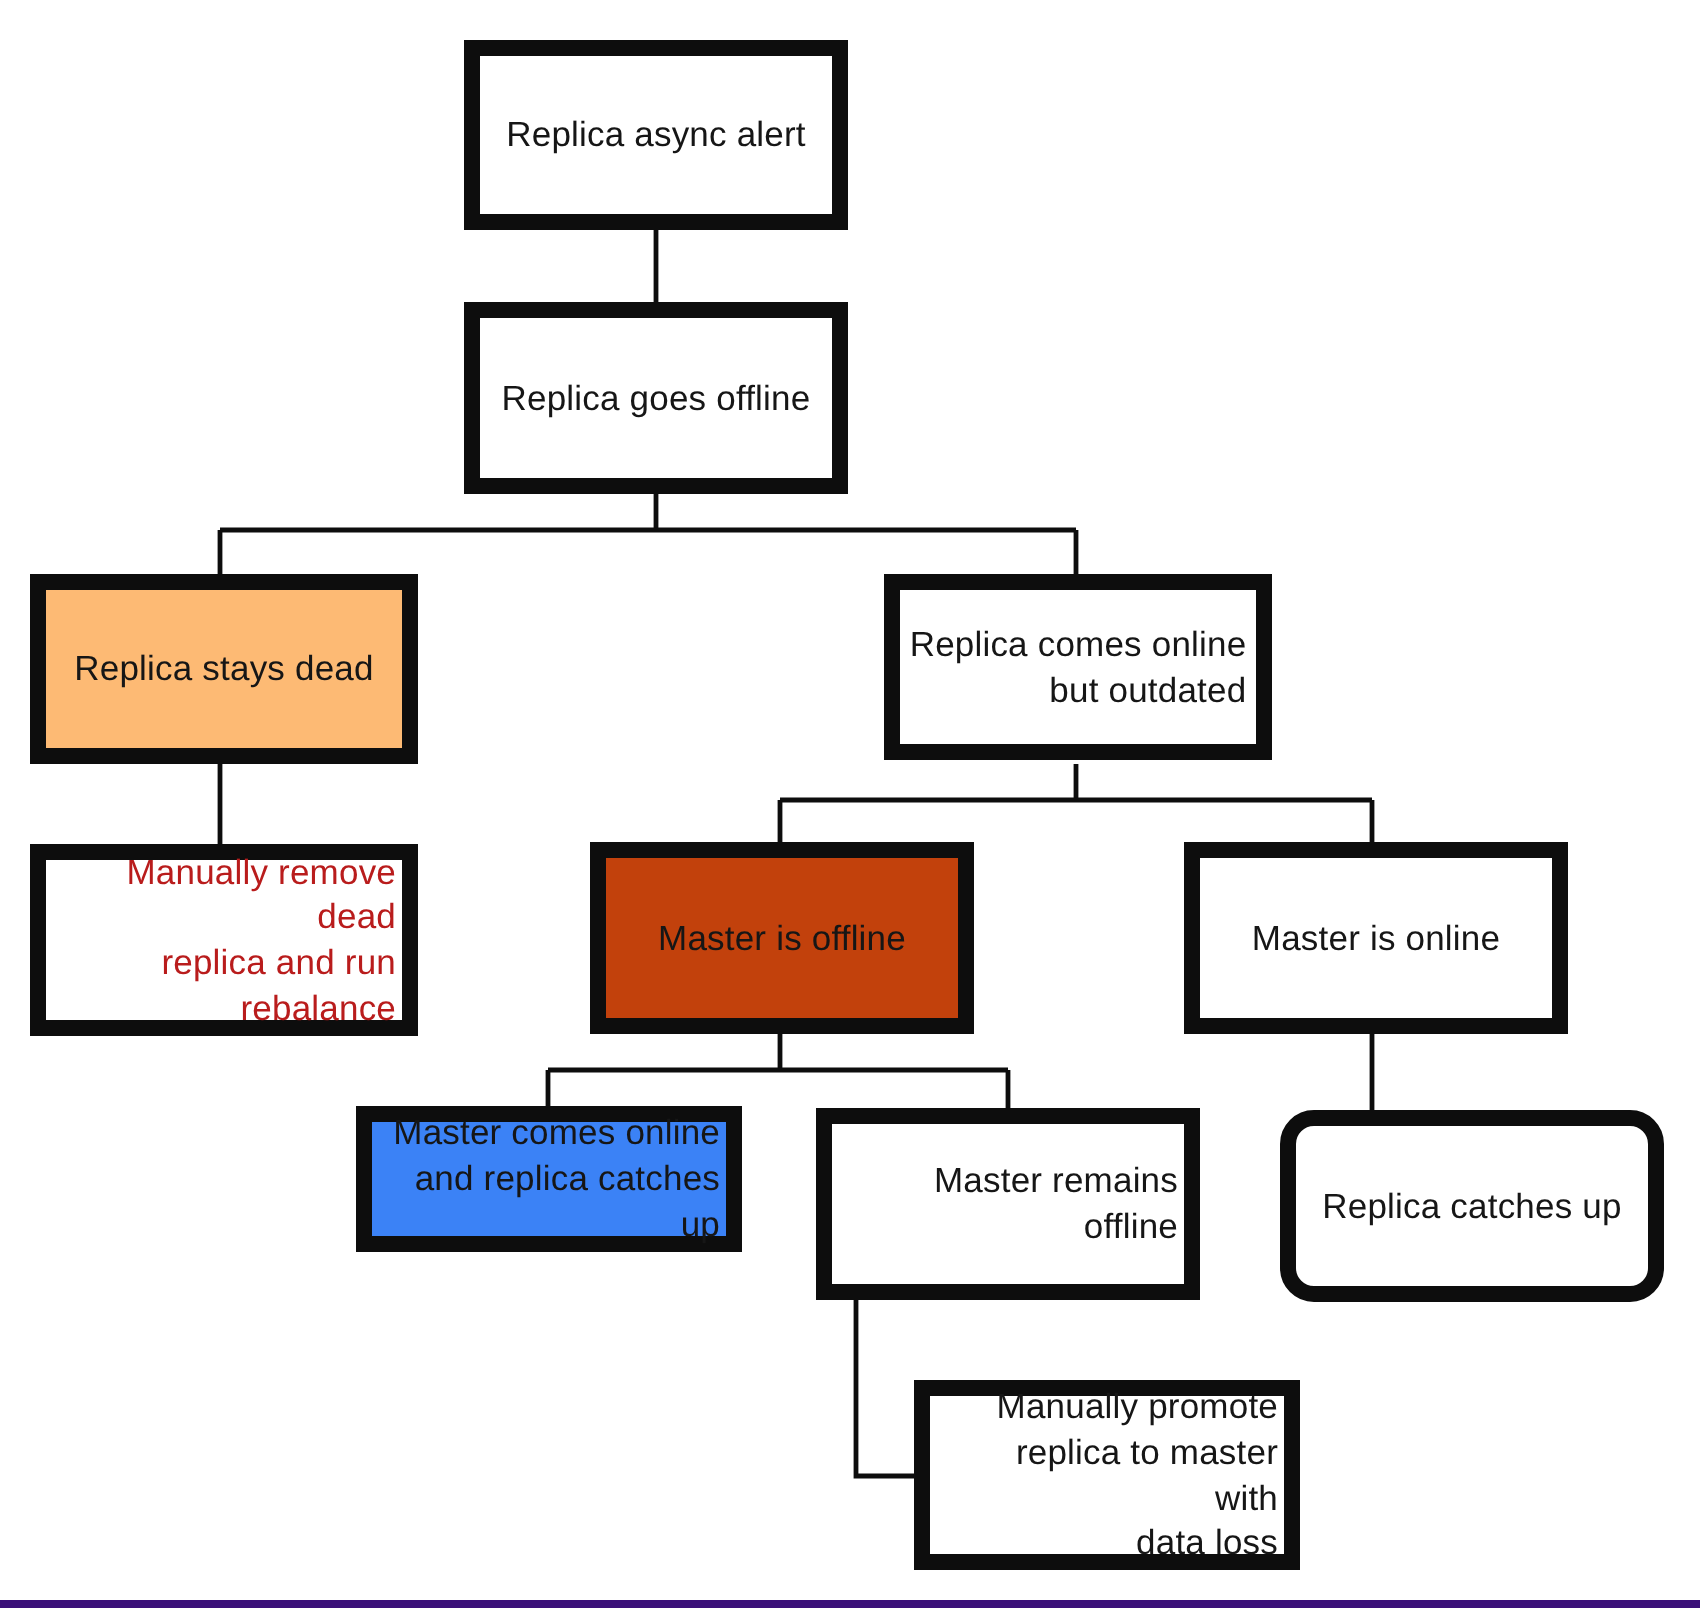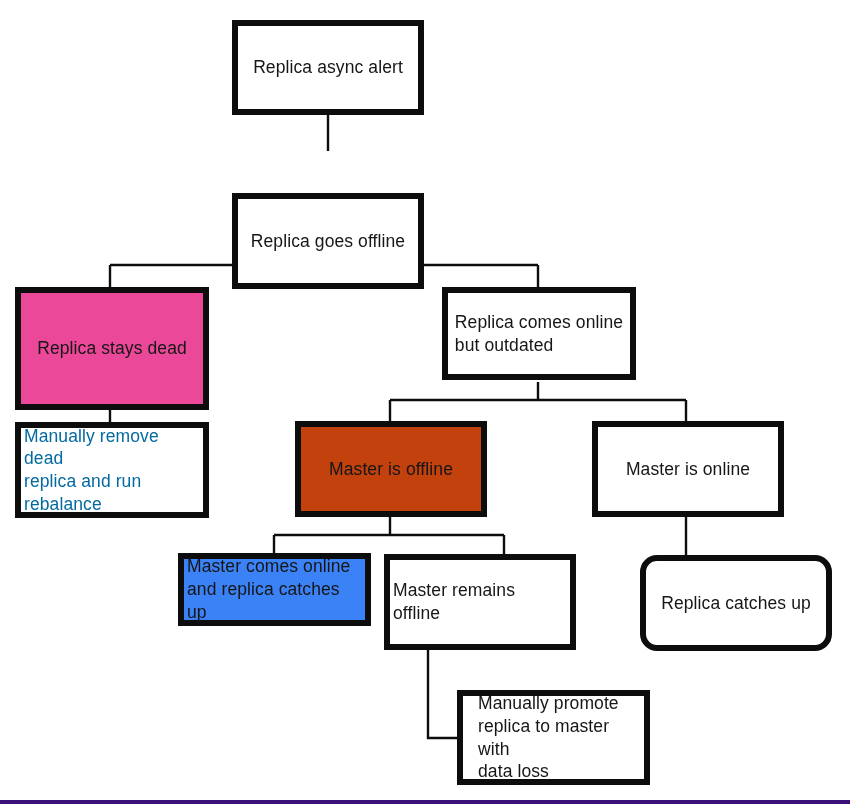--- a/index.html
+++ b/index.html
@@ -22,25 +22,25 @@
     left: 0;
     top: 0;
     width: 850px;
     height: 809px;
     pointer-events: none;
   }
   .node {
     position: absolute;
     box-sizing: border-box;
     background: #ffffff;
-    border: 6px solid #15803d;
+    border: 8px solid #15803d;
     display: flex;
     align-items: center;
     justify-content: center;
-    text-align: left;
+    text-align: right;
     z-index: 5;
   }
   .node .label {
     display: block;
     font-size: 17.5px;
     line-height: 1.30;
     color: #161616;
     letter-spacing: 0.1px;
     padding: 0 3px;
     white-space: pre-line;
@@ -74,46 +74,46 @@
       <path d="M 274 535 L 274 553" fill="none" stroke="#0d0d0d" stroke-width="2.4" stroke-linecap="butt" stroke-linejoin="miter"></path>
       <path d="M 504 535 L 504 554" fill="none" stroke="#0d0d0d" stroke-width="2.4" stroke-linecap="butt" stroke-linejoin="miter"></path>
       <path d="M 686 517 L 686 555" fill="none" stroke="#0d0d0d" stroke-width="2.4" stroke-linecap="butt" stroke-linejoin="miter"></path>
       <path d="M 428 650 L 428 738 L 457 738" fill="none" stroke="#0d0d0d" stroke-width="2.4" stroke-linecap="butt" stroke-linejoin="miter"></path>
     </svg>
 
   <div id="nodes-layer">
       <div class="node" style="left: 232px; top: 20px; width: 192px; height: 95px; border-color: rgb(13, 13, 13); background: rgb(255, 255, 255);">
         <span class="label" style="color: rgb(22, 22, 22);">Replica async alert</span>
       </div>
-      <div class="node" style="left: 232px; top: 151px; width: 192px; height: 96px; border-color: rgb(13, 13, 13); background: rgb(255, 255, 255); margin-top: 42px;">
+      <div class="node" style="left: 232px; top: 151px; width: 192px; height: 96px; border-color: rgb(13, 13, 13); background: rgb(255, 255, 255);">
         <span class="label" style="color: rgb(22, 22, 22);">Replica goes offline</span>
       </div>
-      <div class="node" style="left: 15px; top: 287px; width: 194px; height: 123px; border-color: rgb(13, 13, 13); background: #ec4899;">
+      <div class="node" style="left: 15px; top: 287px; width: 194px; height: 95px; border-color: rgb(13, 13, 13); background: #fdba74;">
         <span class="label" style="color: rgb(22, 22, 22);">Replica stays dead</span>
       </div>
       <div class="node" style="left: 442px; top: 287px; width: 194px; height: 93px; border-color: rgb(13, 13, 13); background: rgb(255, 255, 255);">
         <span class="label" style="color: rgb(22, 22, 22);">Replica comes online
 but outdated</span>
       </div>
       <div class="node" style="left: 15px; top: 422px; width: 194px; height: 96px; border-color: rgb(13, 13, 13); background: rgb(255, 255, 255);">
-        <span class="label" style="color: #0369a1;">Manually remove dead
+        <span class="label" style="color: #b91c1c;">Manually remove dead
 replica and run
 rebalance</span>
       </div>
       <div class="node" style="left: 295px; top: 421px; width: 192px; height: 96px; border-color: rgb(13, 13, 13); background: #c2410c;">
         <span class="label" style="color: rgb(22, 22, 22);">Master is offline</span>
       </div>
       <div class="node" style="left: 592px; top: 421px; width: 192px; height: 96px; border-color: rgb(13, 13, 13); background: rgb(255, 255, 255);">
         <span class="label" style="color: rgb(22, 22, 22);">Master is online</span>
       </div>
       <div class="node" style="left: 178px; top: 553px; width: 193px; height: 73px; border-color: rgb(13, 13, 13); background: #3b82f6;">
         <span class="label" style="color: rgb(22, 22, 22);">Master comes online
 and replica catches up</span>
       </div>
-      <div class="node" style="left: 384px; top: 554px; width: 192px; height: 96px; border-color: rgb(13, 13, 13); background: rgb(255, 255, 255);">
+      <div class="node" style="left: 408px; top: 554px; width: 192px; height: 96px; border-color: rgb(13, 13, 13); background: rgb(255, 255, 255);">
         <span class="label" style="color: rgb(22, 22, 22);">Master remains offline</span>
       </div>
       <div class="node" style="left: 640px; top: 555px; width: 192px; height: 96px; border-color: rgb(13, 13, 13); background: rgb(255, 255, 255); border-radius: 17px;">
         <span class="label" style="color: rgb(22, 22, 22);">Replica catches up</span>
       </div>
       <div class="node" style="left: 457px; top: 690px; width: 193px; height: 95px; border-color: rgb(13, 13, 13); background: rgb(255, 255, 255); padding-left: 12px;">
         <span class="label" style="color: rgb(22, 22, 22);">Manually promote
 replica to master with
 data loss</span>
       </div>

